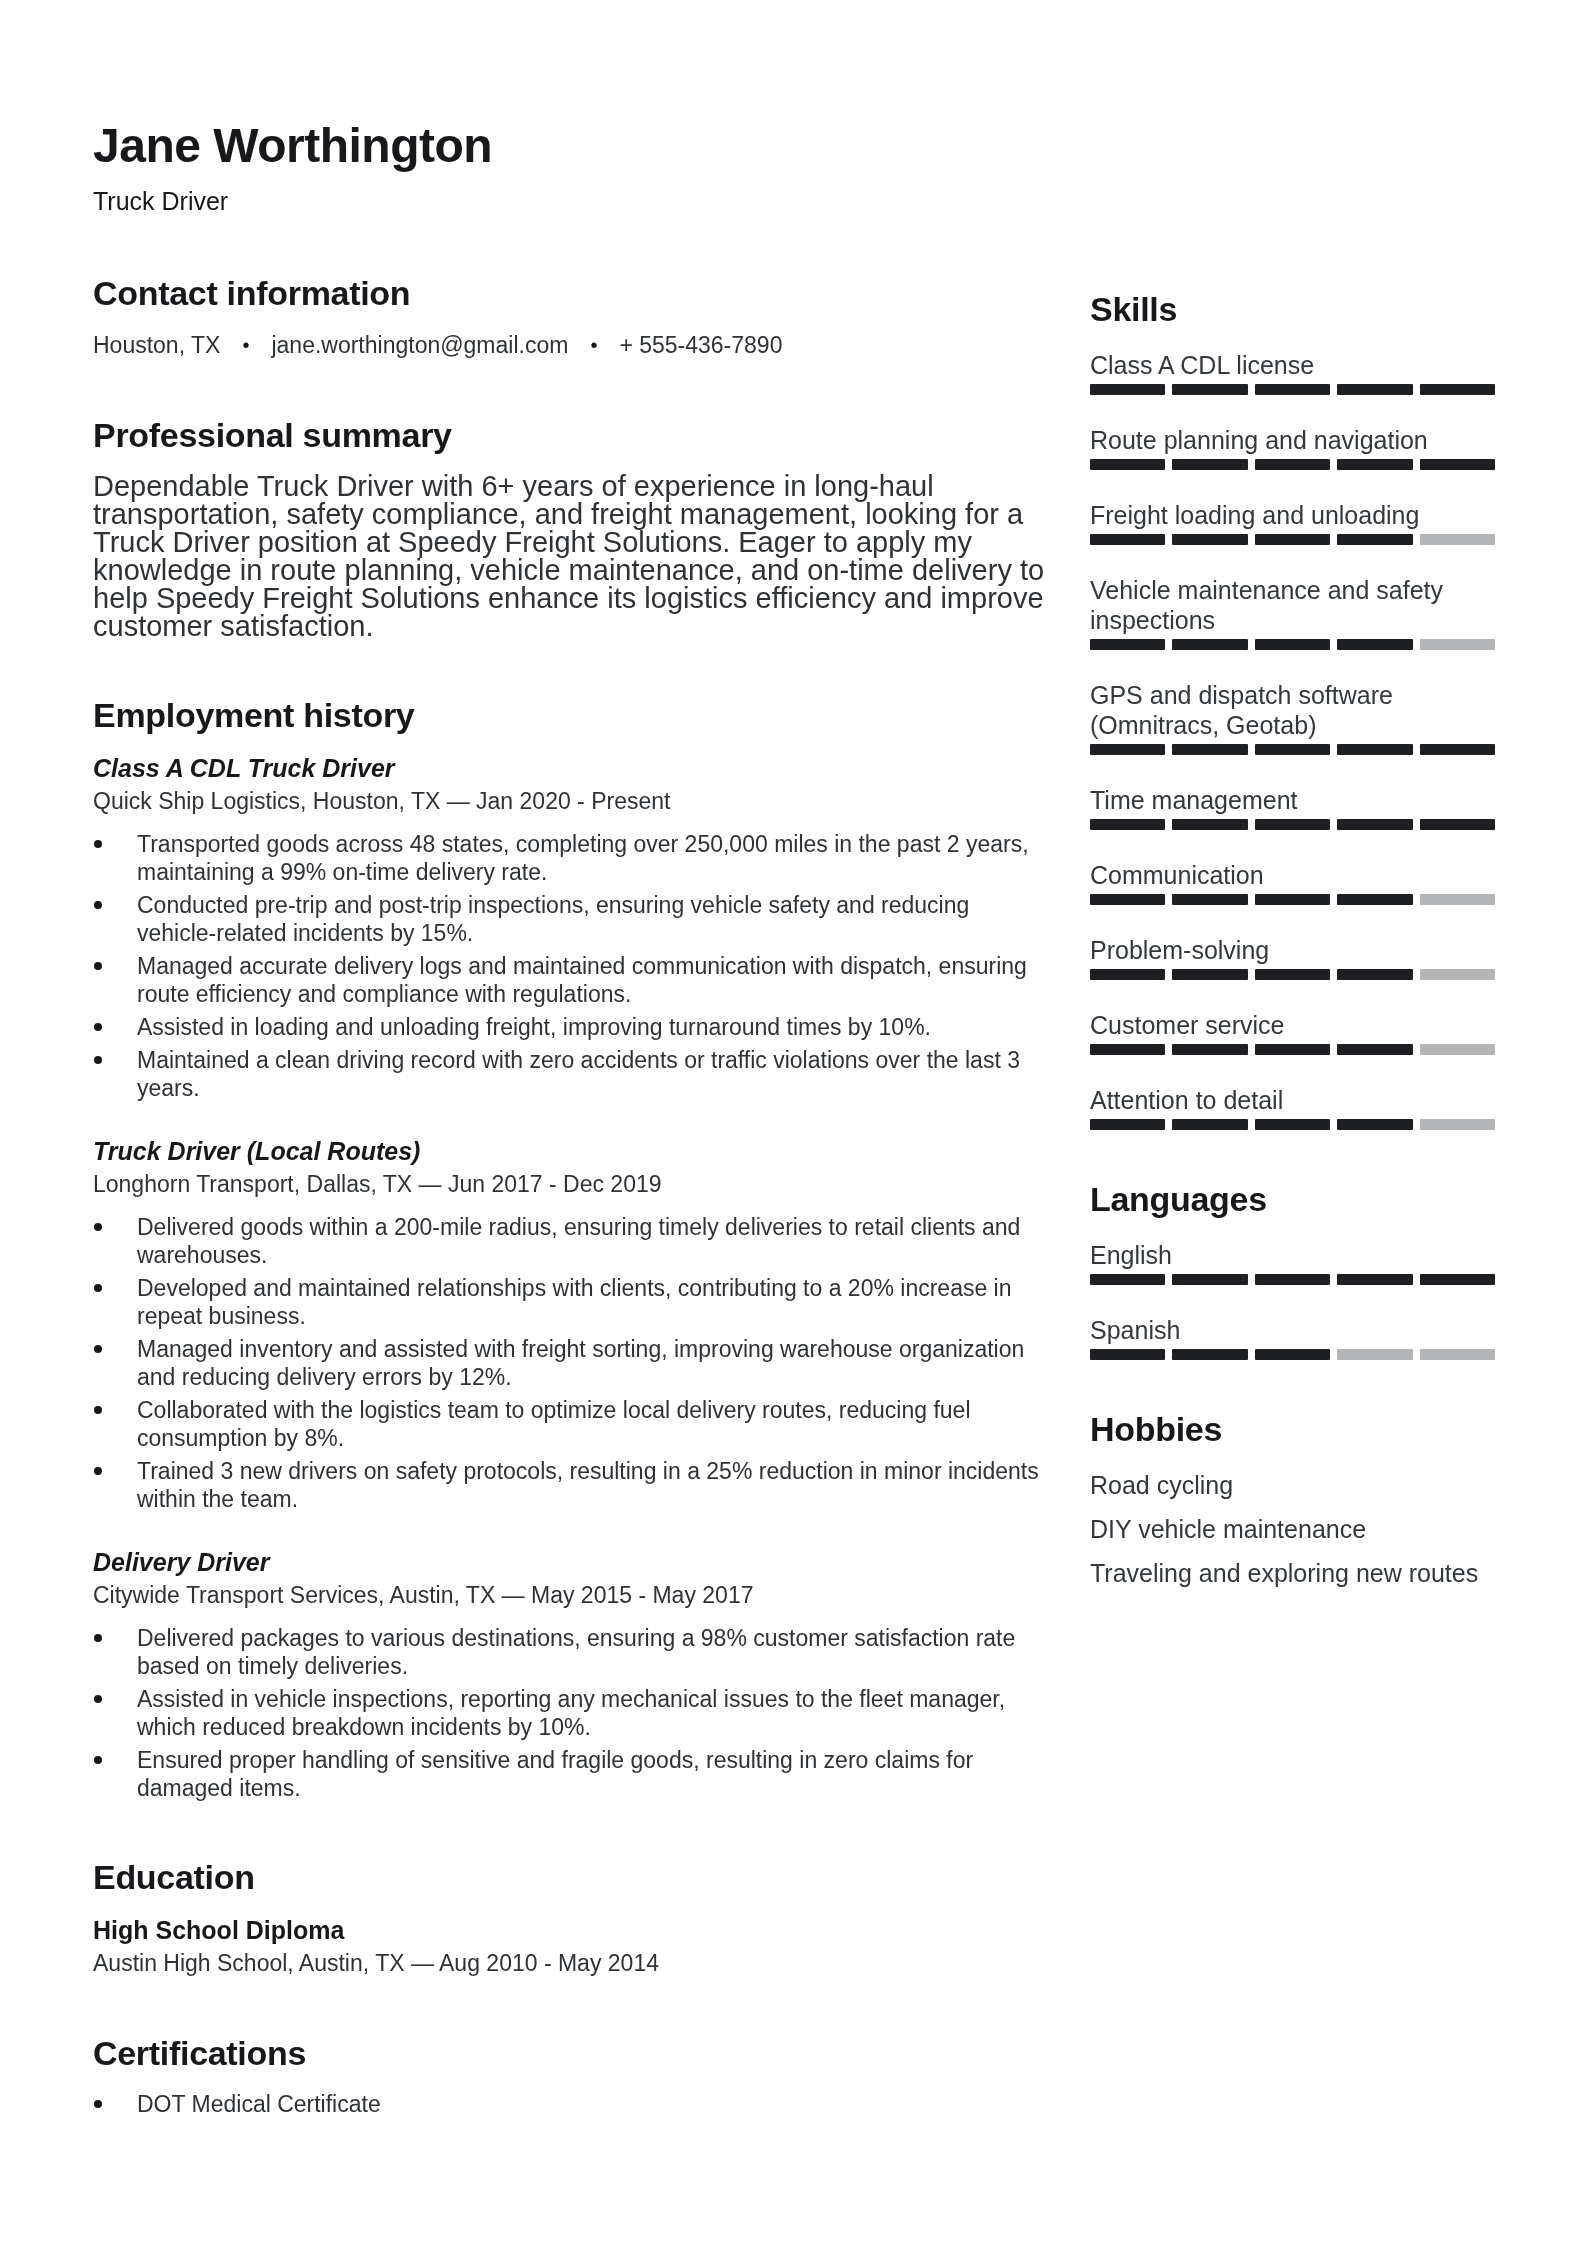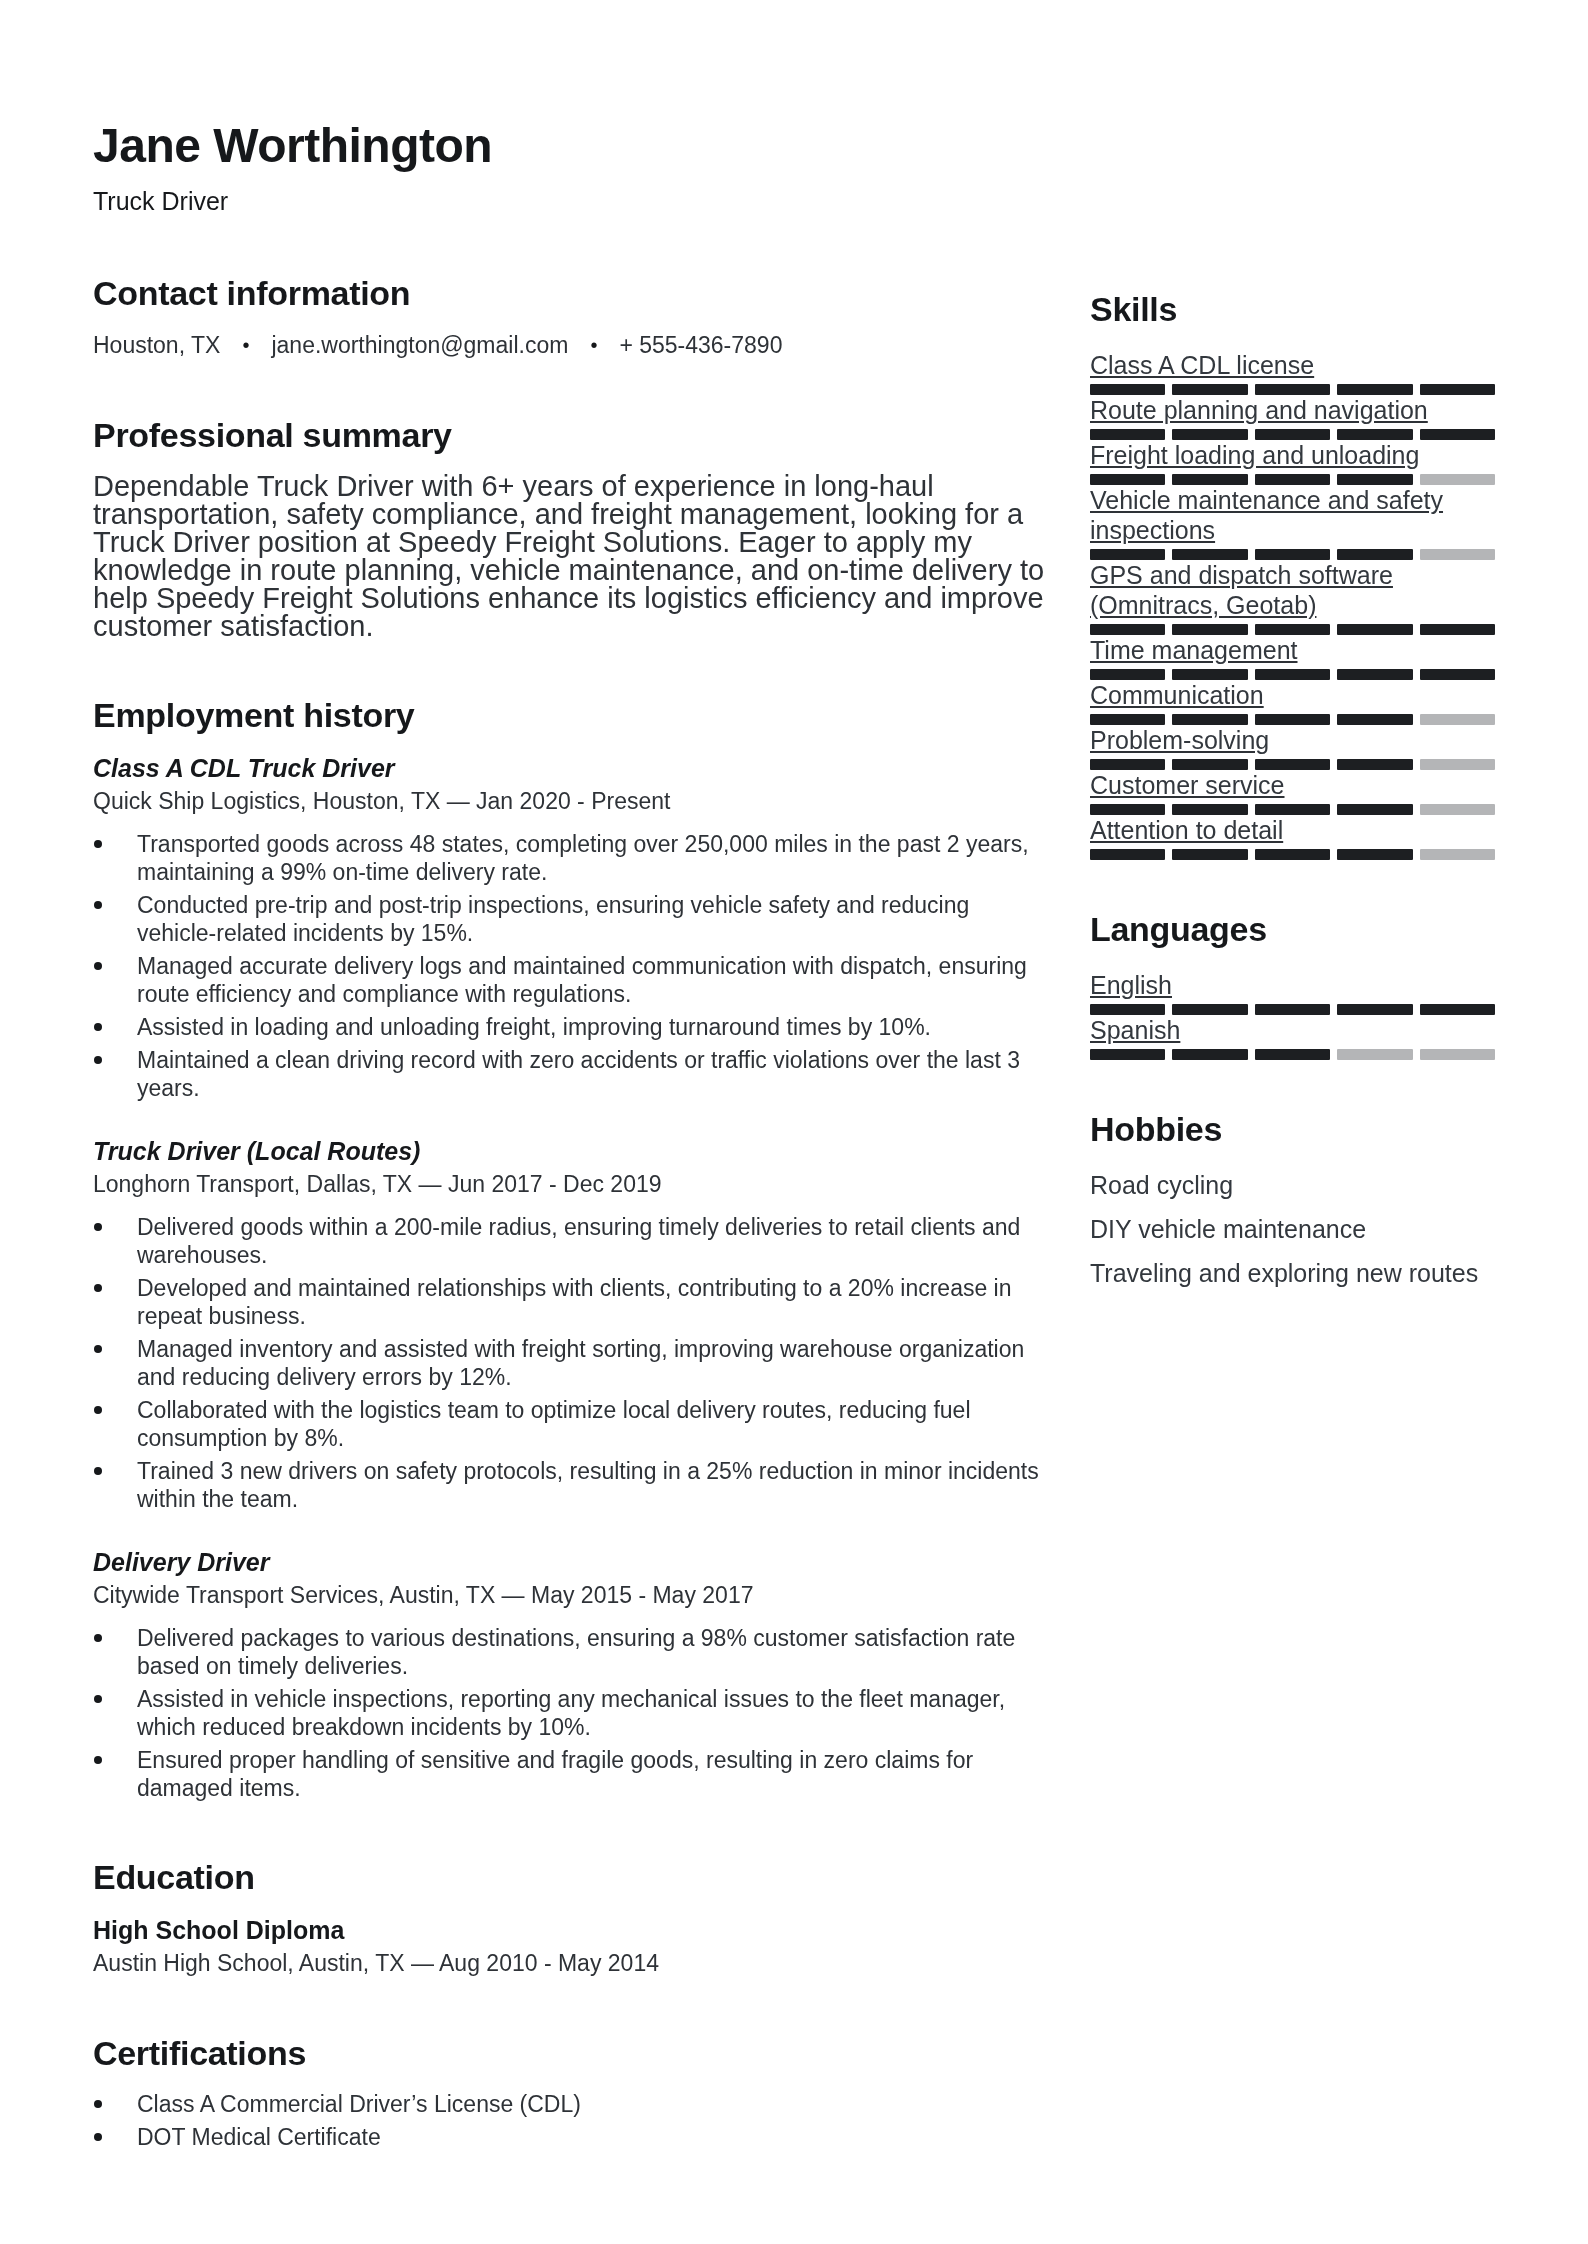--- a/index.html
+++ b/index.html
@@ -52,21 +52,21 @@
     padding-left:44px;margin-bottom:5px;
   }
   ul.bullets li::before{
     content:"";position:absolute;left:1px;top:10px;
     width:8px;height:8px;border-radius:50%;background:var(--heading);
   }
 
   .edu-degree{font-size:25px;line-height:32px;font-weight:bold;color:var(--heading);margin-bottom:2px;}
   .edu-meta{font-size:23px;line-height:30px;}
 
-  .skill{text-decoration:underline;}
+  .skill{margin-bottom:30px;}
   .skill-label{font-size:25px;line-height:30px;color:#33383e;margin-bottom:4px;}
   .bar{display:flex;gap:7px;width:405px;}
   .bar .seg{flex:1 1 auto;height:11px;border-radius:1px;background:var(--bar-empty);}
   .bar .seg.filled{background:var(--bar-filled);}
 
   .hobby{font-size:25px;line-height:30px;margin-bottom:14px;color:#33383e;}
 </style>
 </head>
 <body>
 
@@ -123,21 +123,20 @@
           </ul>
         </div>
       </div>
 
     <h2>Education</h2>
     <div class="edu-degree">High School Diploma</div>
     <div class="edu-meta">Austin High School, Austin, TX — Aug 2010 - May 2014</div>
 
     <h2>Certifications</h2>
     <ul class="bullets" id="cert-list">
-        <li>Class A Commercial Driver’s License (CDL)</li>
         <li>DOT Medical Certificate</li>
       </ul>
 
   </div>
 
   <div class="side-col">
     <h2>Skills</h2>
     <div id="skills">
         <div class="skill">
           <div class="skill-label">Class A CDL license</div>

